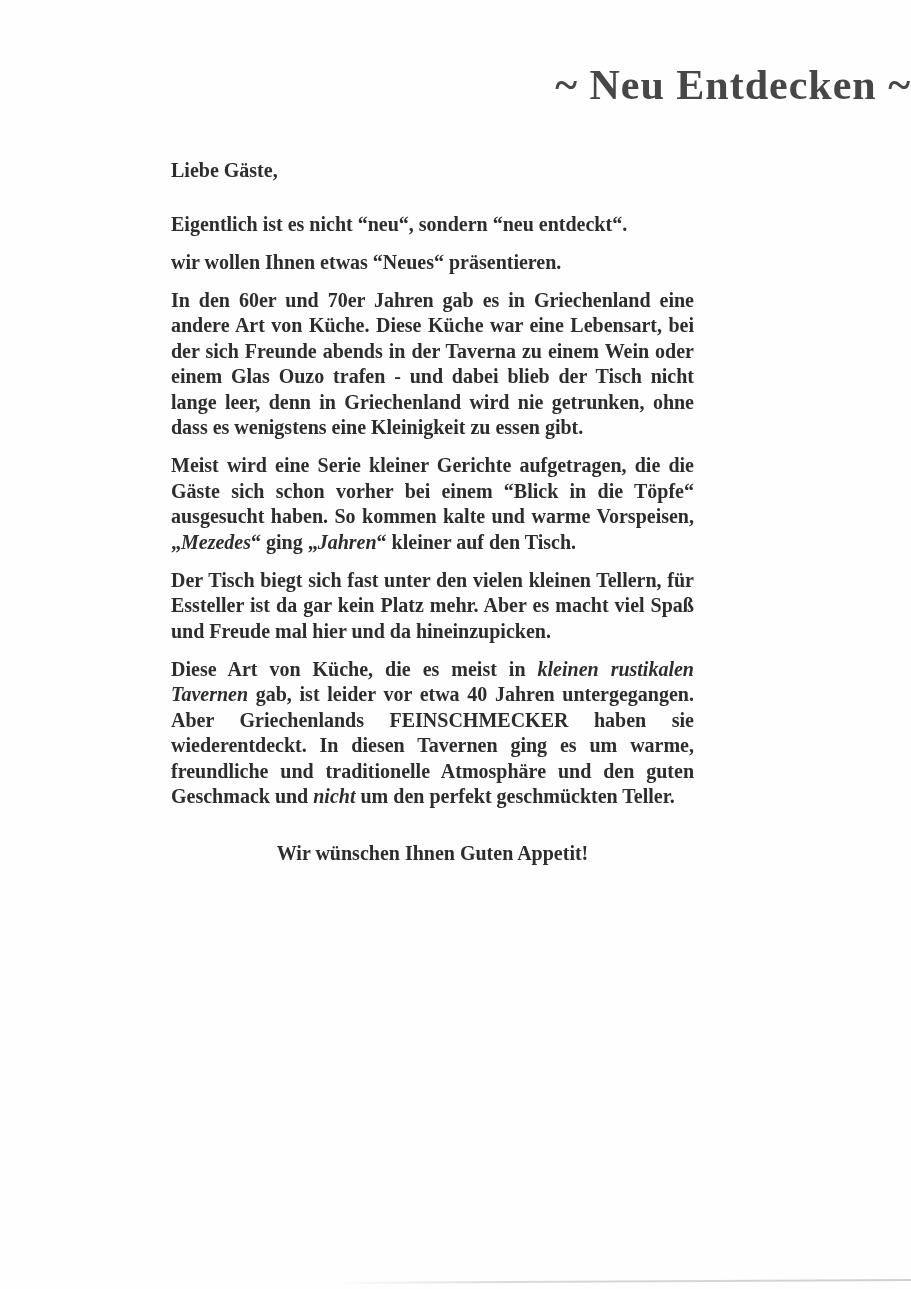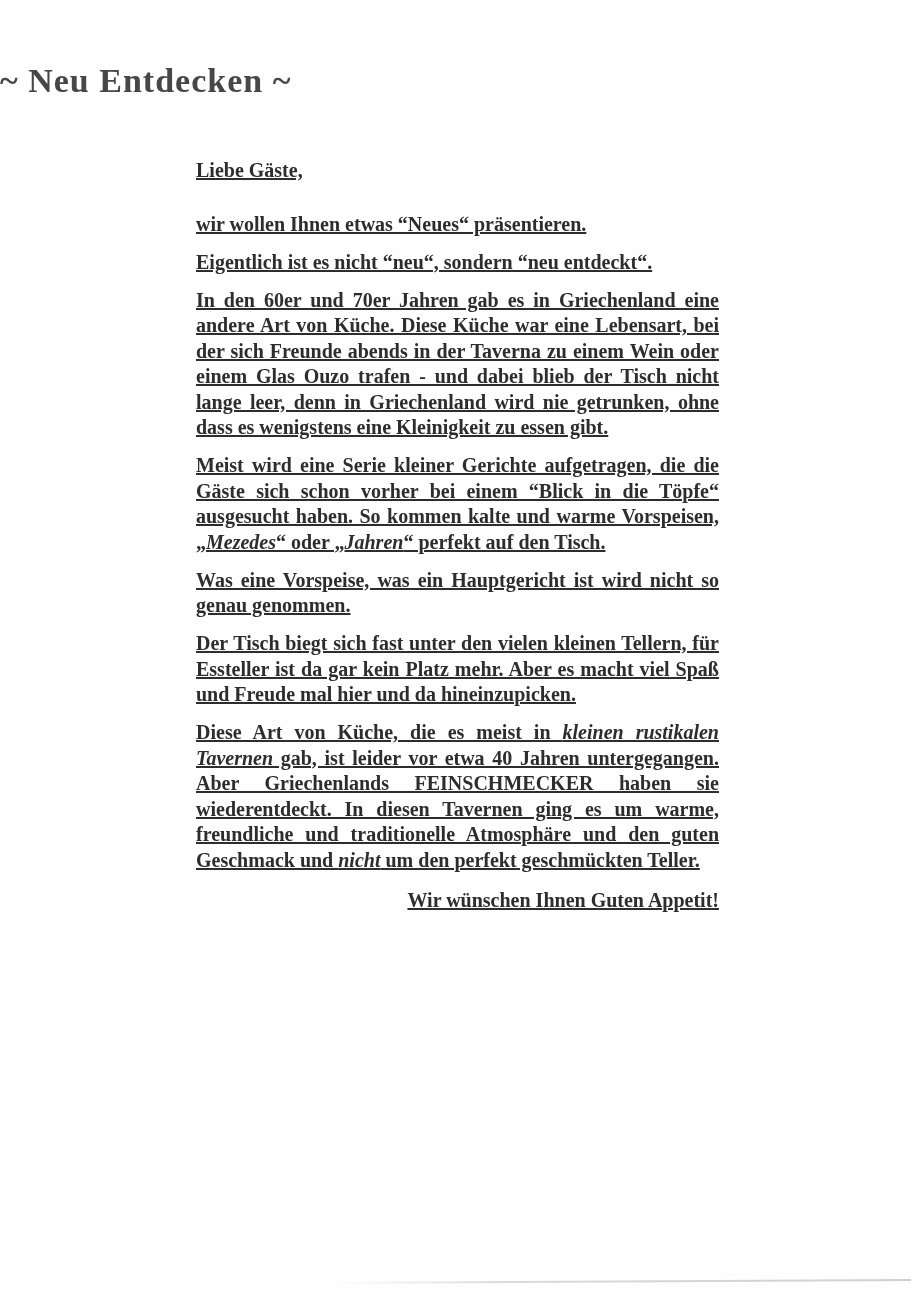--- a/index.html
+++ b/index.html
@@ -14,51 +14,50 @@
     background: #fefefe;
     overflow: hidden;
     font-family: "Liberation Serif", serif;
     color: #2d2d2d;
   }
   .title {
     position: absolute;
     top: 62px;
     left: 0;
     right: 0;
-    text-align: left;
-    font-size: 34px;
+    text-align: right;
+    font-size: 42px;
     font-weight: bold;
     color: #474747;
     letter-spacing: 1px;
     line-height: 1.1;
   }
   .content {
     position: absolute;
-    left: 196px;
+    left: 171px;
     top: 158px;
     width: 523px;
     font-size: 20px;
     font-weight: bold;
     line-height: 25.5px;
-    text-decoration: underline;
   }
   .salutation {
     margin: 0 0 28px 0;
   }
   .content p.para {
     margin: 0 0 12.5px 0;
     text-align: justify;
   }
   .content p.para span.it {
     font-style: italic;
     margin-top: 9px;
   }
   .closing {
-    margin: 15px 0 0 0;
-    text-align: right;
+    margin: 31px 0 0 0;
+    text-align: center;
   }
   .scan-line {
     position: absolute;
     left: 335px;
     top: 1282px;
     width: 576px;
     height: 2px;
     background: linear-gradient(to right, rgba(210,210,210,0), rgba(205,205,205,0.75) 30%, rgba(200,200,200,0.85));
     transform: rotate(-0.3deg);
     transform-origin: left center;
@@ -67,25 +66,24 @@
 </head>
 <body>
 
 <div class="page">
   <div class="title">~ Neu Entdecken ~</div>
 
   <div class="content">
     <p class="salutation">Liebe Gäste,</p>
 
     <div id="paragraphs">
+        <p class="para"><span>Eigentlich ist es nicht “neu“, sondern “neu entdeckt“.</span></p>
         <p class="para"><span>wir wollen Ihnen etwas “Neues“ präsentieren.</span></p>
-        <p class="para"><span>Eigentlich ist es nicht “neu“, sondern “neu entdeckt“.</span></p>
         <p class="para"><span>In den 60er und 70er Jahren gab es in Griechenland eine andere Art von Küche. Diese Küche war eine Lebensart, bei der sich Freunde abends in der Taverna zu einem Wein oder einem Glas Ouzo trafen - und dabei blieb der Tisch nicht lange leer, denn in Griechenland wird nie getrunken, ohne dass es wenigstens eine Kleinigkeit zu essen gibt.</span></p>
-        <p class="para"><span>Meist wird eine Serie kleiner Gerichte aufgetragen, die die Gäste sich schon vorher bei einem “Blick in die Töpfe“ ausgesucht haben. So kommen kalte und warme Vorspeisen, „</span><span class="it">Mezedes</span><span>“ oder „</span><span class="it">Jahren</span><span>“ perfekt auf den Tisch.</span></p>
-        <p class="para"><span>Was eine Vorspeise, was ein Hauptgericht ist wird nicht so genau genommen.</span></p>
+        <p class="para"><span>Meist wird eine Serie kleiner Gerichte aufgetragen, die die Gäste sich schon vorher bei einem “Blick in die Töpfe“ ausgesucht haben. So kommen kalte und warme Vorspeisen, „</span><span class="it">Mezedes</span><span>“ ging „</span><span class="it">Jahren</span><span>“ kleiner auf den Tisch.</span></p>
         <p class="para"><span>Der Tisch biegt sich fast unter den vielen kleinen Tellern, für Essteller ist da gar kein Platz mehr. Aber es macht viel Spaß und Freude mal hier und da hineinzupicken.</span></p>
         <p class="para"><span>Diese Art von Küche, die es meist in </span><span class="it">kleinen rustikalen Tavernen</span><span> gab, ist leider vor etwa 40 Jahren untergegangen. Aber Griechenlands FEINSCHMECKER haben sie wiederentdeckt. In diesen Tavernen ging es um warme, freundliche und traditionelle Atmosphäre und den guten Geschmack und </span><span class="it">nicht</span><span> um den perfekt geschmückten Teller.</span></p>
       </div>
 
     <p class="closing">Wir wünschen Ihnen Guten Appetit!</p>
   </div>
 
   <div class="scan-line"></div>
 </div>
 

